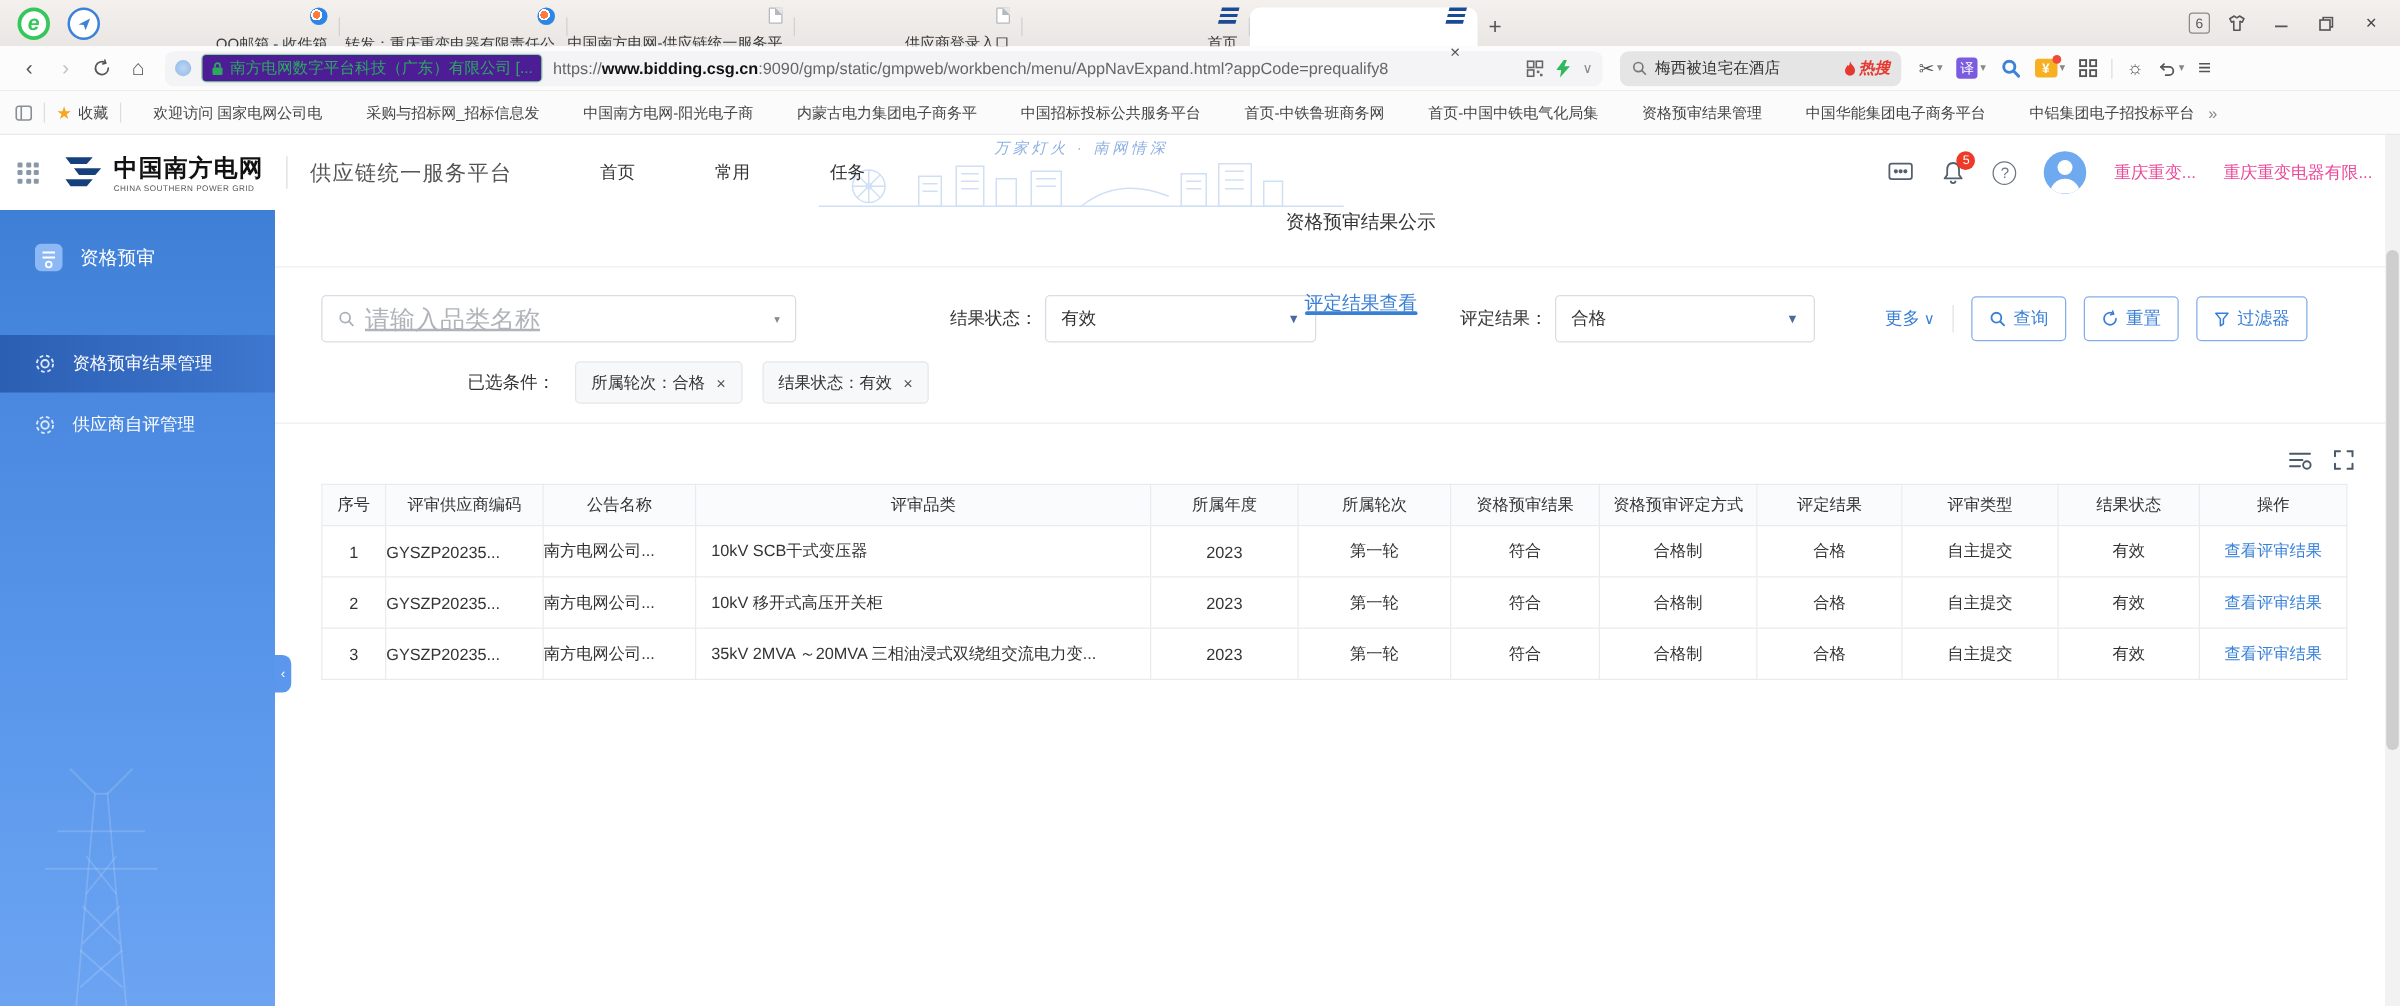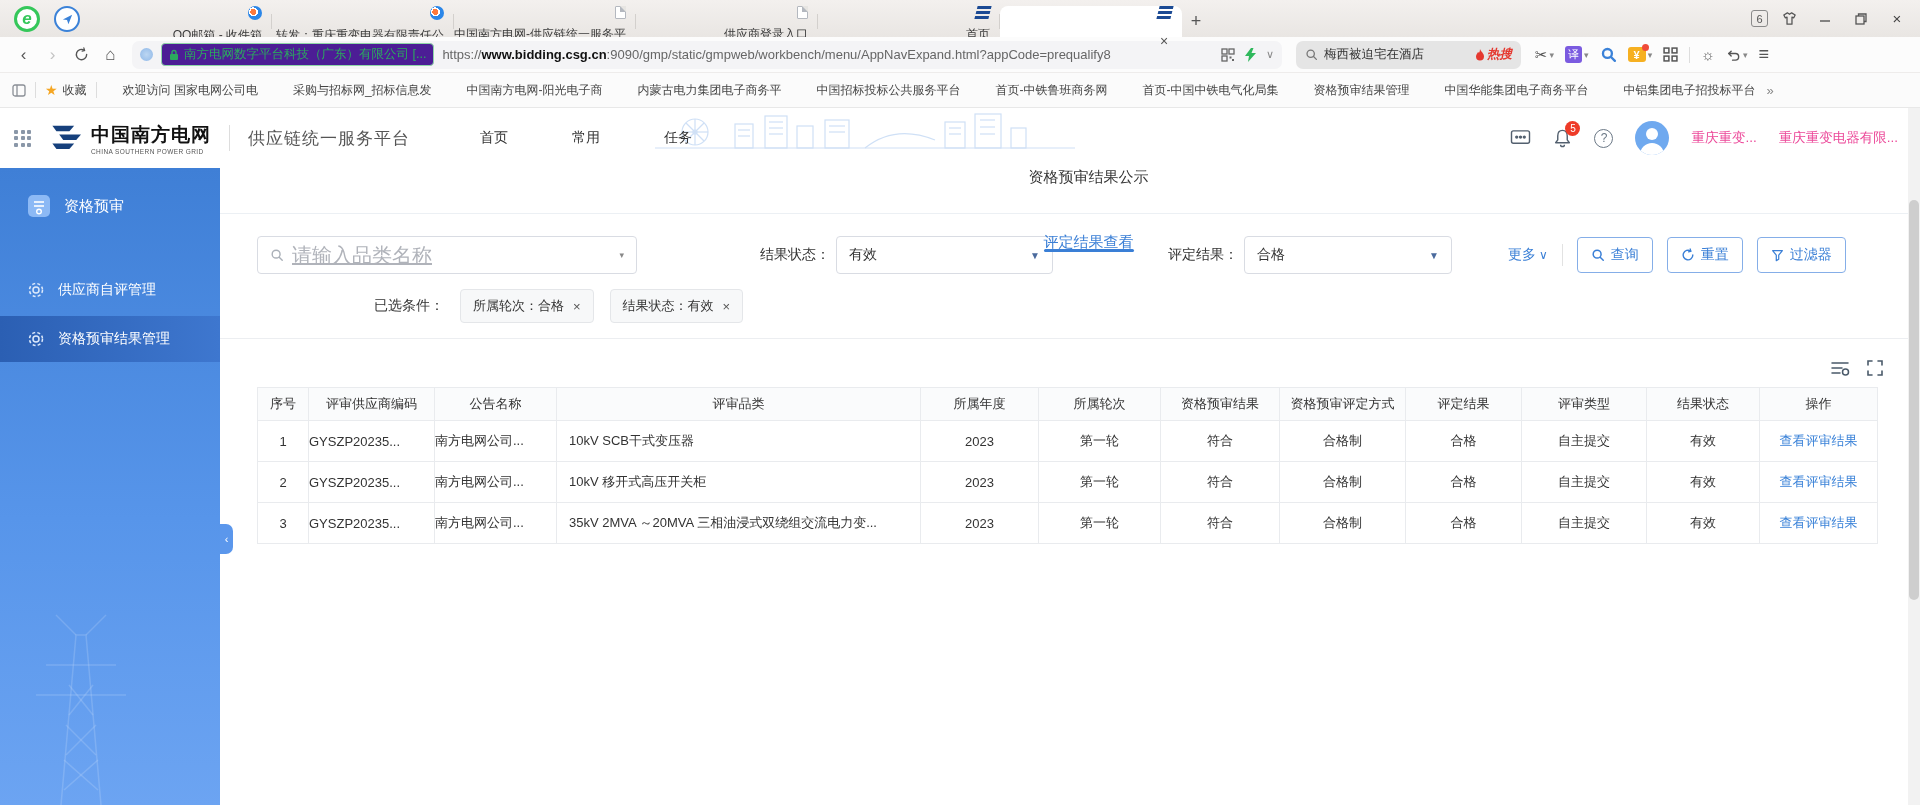--- a/index.html
+++ b/index.html
@@ -438,20 +438,21 @@
   </div>
   <div class="hdiv"></div>
   <div class="platform">供应链统一服务平台</div>
   <div class="appnav">
 
   <span>首页</span>
       <span>常用</span>
       <span>任务</span>
     </div>
   <div class="watermark">
+    <div class="wm-text">万家灯火 · 南网情深</div>
     <svg width="480" height="40" viewBox="0 0 480 40" fill="none" stroke="#cfe0f6" stroke-width="1.2">
       <circle cx="70" cy="22" r="13"></circle>
         <circle cx="70" cy="22" r="2"></circle>
       <line x1="70" y1="9" x2="70" y2="35"></line>
         <line x1="57" y1="22" x2="83" y2="22"></line>
       <line x1="61" y1="13" x2="79" y2="31"></line>
         <line x1="79" y1="13" x2="61" y2="31"></line>
       <rect x="110" y="14" width="18" height="24"></rect>
         <line x1="113" y1="20" x2="125" y2="20"></line>
         <line x1="113" y1="26" x2="125" y2="26"></line>
@@ -527,40 +528,40 @@
             <rect x="2" y="2" width="22" height="22" rx="5" fill="#8cb9f5"></rect>
             <line x1="8" y1="9" x2="18" y2="9" stroke="#fff" stroke-width="1.6"></line>
             <line x1="8" y1="13" x2="18" y2="13" stroke="#fff" stroke-width="1.6"></line>
             <circle cx="13" cy="18.5" r="2.3" fill="none" stroke="#fff" stroke-width="1.4"></circle>
           </svg>
         </span>
 
         <span>资格预审</span>
       </div>
 
+      <div class="sideitem active ic-gear">
+
+        <span class="s-ic s-gear">
+          <svg width="20" height="20" viewBox="0 0 20 20" fill="none" stroke="#dce9fb" stroke-width="1.5">
+            <circle cx="10" cy="10" r="3"></circle>
+            <circle cx="10" cy="10" r="6.5" stroke-dasharray="3 2.2"></circle>
+          </svg>
+        </span>
+        <span>资格预审结果管理</span>
+      </div>
+
       <div class="sideitem ic-gear">
 
         <span class="s-ic s-gear">
           <svg width="20" height="20" viewBox="0 0 20 20" fill="none" stroke="#dce9fb" stroke-width="1.5">
             <circle cx="10" cy="10" r="3"></circle>
             <circle cx="10" cy="10" r="6.5" stroke-dasharray="3 2.2"></circle>
           </svg>
         </span>
         <span>供应商自评管理</span>
-      </div>
-
-      <div class="sideitem active ic-gear">
-
-        <span class="s-ic s-gear">
-          <svg width="20" height="20" viewBox="0 0 20 20" fill="none" stroke="#dce9fb" stroke-width="1.5">
-            <circle cx="10" cy="10" r="3"></circle>
-            <circle cx="10" cy="10" r="6.5" stroke-dasharray="3 2.2"></circle>
-          </svg>
-        </span>
-        <span>资格预审结果管理</span>
       </div>
     </div>
   <div class="collapse-handle">‹</div>
 
   <div class="content">
 
     <div class="ctabs">
 
     <div class="ctab">
           <span>资格预审结果公示</span>

